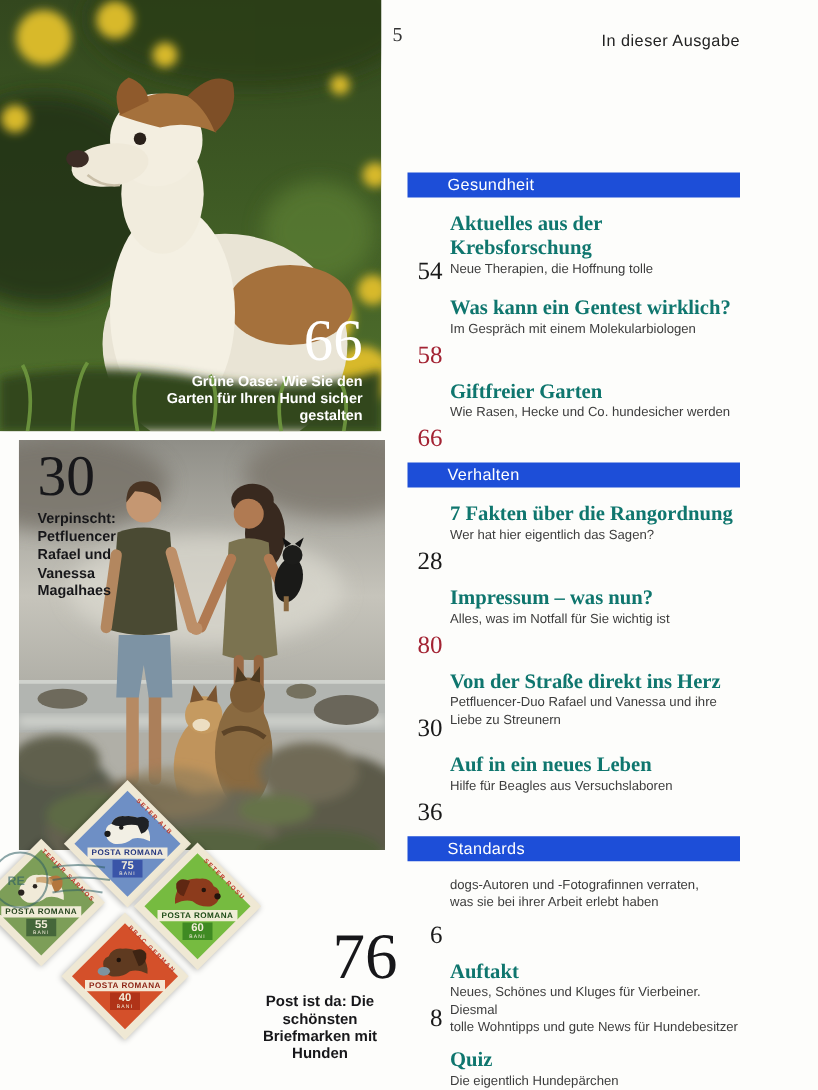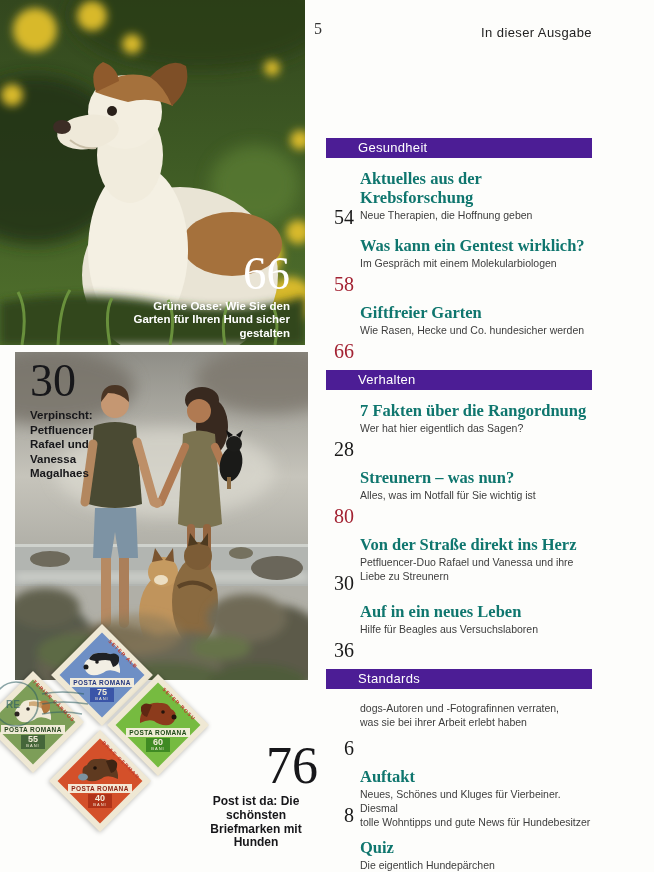--- a/index.html
+++ b/index.html
@@ -25,21 +25,21 @@
   .f1 .cap{font-size:11.5px;line-height:13.4px;margin-top:3px;}
   .f2{left:30px;top:358px;width:130px;text-align:left;color:#17171a;}
   .f2 .num{font-size:46px;}
   .f2 .cap{font-size:11.5px;line-height:14.6px;margin-top:4px;}
   .f3{left:188px;top:740px;width:136px;color:#17171a;}
   .f3 .num{font-size:52px;text-align:right;padding-right:6px;}
   .f3 .cap{font-size:12px;line-height:13.8px;margin-top:3px;text-align:center;}
 
   
   .toc{left:326px;top:138px;width:266px;}
-  .secbar{background:#4c1d95;color:#fff;font-size:13px;line-height:20px;height:20px;
+  .secbar{background:#1d4ed8;color:#fff;font-size:13px;line-height:20px;height:20px;
           padding-left:32px;letter-spacing:.3px;margin-bottom:11px;}
   .entry{display:grid;grid-template-columns:28px 1fr;column-gap:6px;margin-bottom:9px;}
   .epage{font-family:"Liberation Serif",serif;font-size:20px;line-height:19px;text-align:right;color:#1a1a1a;margin-top:39px;}
   .epage.red{color:#a32333;}
   .etitle{font-family:"Liberation Serif",serif;font-weight:bold;font-size:16.5px;line-height:19px;color:#0f766e;}
   .esub{font-size:10.5px;line-height:14px;color:#3d3d3d;margin-top:1px;white-space:pre-line;}
 
   
   .stamp{position:absolute;width:72px;height:72px;transform:rotate(45deg);
          background:#efe8d4;box-shadow:0 1px 5px rgba(0,0,0,.3);}
@@ -231,21 +231,21 @@
 
 <div class="abs folio">5</div>
 <div class="abs issue-head">In dieser Ausgabe</div>
 
 <div class="abs toc">
   <div class="secbar">Gesundheit</div>
   <div class="entry">
     <div class="epage">54</div>
     <div>
         <div class="etitle">Aktuelles aus der Krebsforschung</div>
-         <div class="esub">Neue Therapien, die Hoffnung geben</div>
+         <div class="esub">Neue Therapien, die Hoffnung tolle</div>
       </div>
   </div>
   <div class="entry">
     <div class="epage red">58</div>
     <div>
         <div class="etitle">Was kann ein Gentest wirklich?</div>
          <div class="esub">Im Gespräch mit einem Molekularbiologen</div>
       </div>
   </div>
   <div class="entry">
@@ -260,21 +260,21 @@
   <div class="entry">
     <div class="epage">28</div>
     <div>
         <div class="etitle">7 Fakten über die Rangordnung</div>
          <div class="esub">Wer hat hier eigentlich das Sagen?</div>
       </div>
   </div>
   <div class="entry">
     <div class="epage red">80</div>
     <div>
-        <div class="etitle">Streunern – was nun?</div>
+        <div class="etitle">Impressum – was nun?</div>
          <div class="esub">Alles, was im Notfall für Sie wichtig ist</div>
       </div>
   </div>
 
   <div class="entry">
     <div class="epage">30</div>
     <div>
         <div class="etitle">Von der Straße direkt ins Herz</div>
          <div class="esub">Petfluencer-Duo Rafael und Vanessa und ihre
 Liebe zu Streunern</div>

